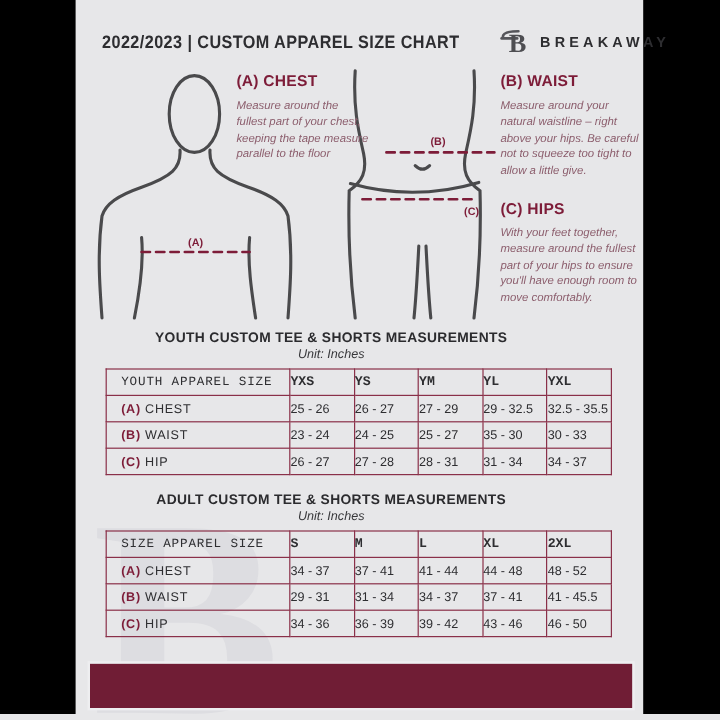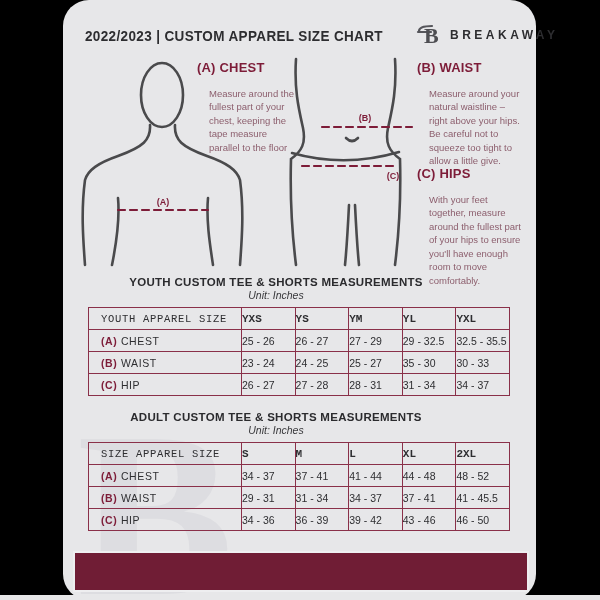--- a/index.html
+++ b/index.html
@@ -1,36 +1,36 @@
 <!DOCTYPE html>
 <html style="--accent: #7d1c38; --footer: #701d35; --page-bg: #e7e7e9; --outline: #4a4a4c;"><head>
 <meta charset="utf-8">
 <style>
   html,body{margin:0;padding:0;}
   body{width:600px;height:600px;background:#000;position:relative;overflow:hidden;
        font-family:"Liberation Sans",sans-serif;}
-  .page{position:absolute;left:63px;top:0;width:473px;height:600px;background:var(--page-bg,#e7e7e9);border-radius:26px;}
+  .page{position:absolute;left:63px;top:0;width:473px;height:600px;background:var(--page-bg,#e7e7e9);}
   .bottomstrip{position:absolute;left:0;bottom:0;width:600px;height:5px;background:var(--page-bg,#e7e7e9);}
 
   
   .header{position:absolute;left:22px;right:24px;top:22px;display:flex;justify-content:space-between;align-items:center;}
   .title{font-size:15px;font-weight:bold;color:#2d2d30;letter-spacing:.4px;transform:scaleX(.9);transform-origin:left center;white-space:nowrap;}
   .brand{display:flex;align-items:center;gap:6px;}
   .brandname{font-size:12px;font-weight:bold;color:#2d2d30;letter-spacing:3.5px;}
 
   
   .figures{position:absolute;left:0;top:55px;}
   .figures path,.figures ellipse{fill:none;stroke:var(--outline,#4a4a4c);stroke-width:2.6;stroke-linecap:round;}
   .figures .dash{stroke:var(--accent,#8b1e38);stroke-width:2.2;stroke-dasharray:7 5;}
   .figures text{font-family:"Liberation Sans",sans-serif;font-size:9px;font-weight:bold;fill:var(--accent,#8b1e38);}
 
   
   .mdesc{position:absolute;}
   .mdesc h3{margin:0 0 7px 0;font-size:13px;font-weight:bold;color:var(--accent,#7d1c38);letter-spacing:.2px;}
-  .mdesc p{margin:12px;font-size:9.5px;line-height:1.42;color:#8c5e6d;}
+  .mdesc p{margin:0;font-size:9.5px;font-style:italic;line-height:1.42;color:#8c5e6d;}
   .mdesc.chest{left:134px;top:60px;width:112px;}
   .mdesc.waist{left:354px;top:60px;width:117px;}
   .mdesc.hips{left:354px;top:166px;width:119px;}
 
   
   .section{position:absolute;left:25px;width:376px;text-align:center;z-index:1;}
   .section.youth{top:276px;}
   .section.adult{top:411px;}
   .stitle{font-size:11.5px;font-weight:bold;color:#2b2b2e;letter-spacing:.3px;}
   .sunit{font-size:10.5px;font-style:italic;color:#38383b;margin:1px 0 6px 0;}

